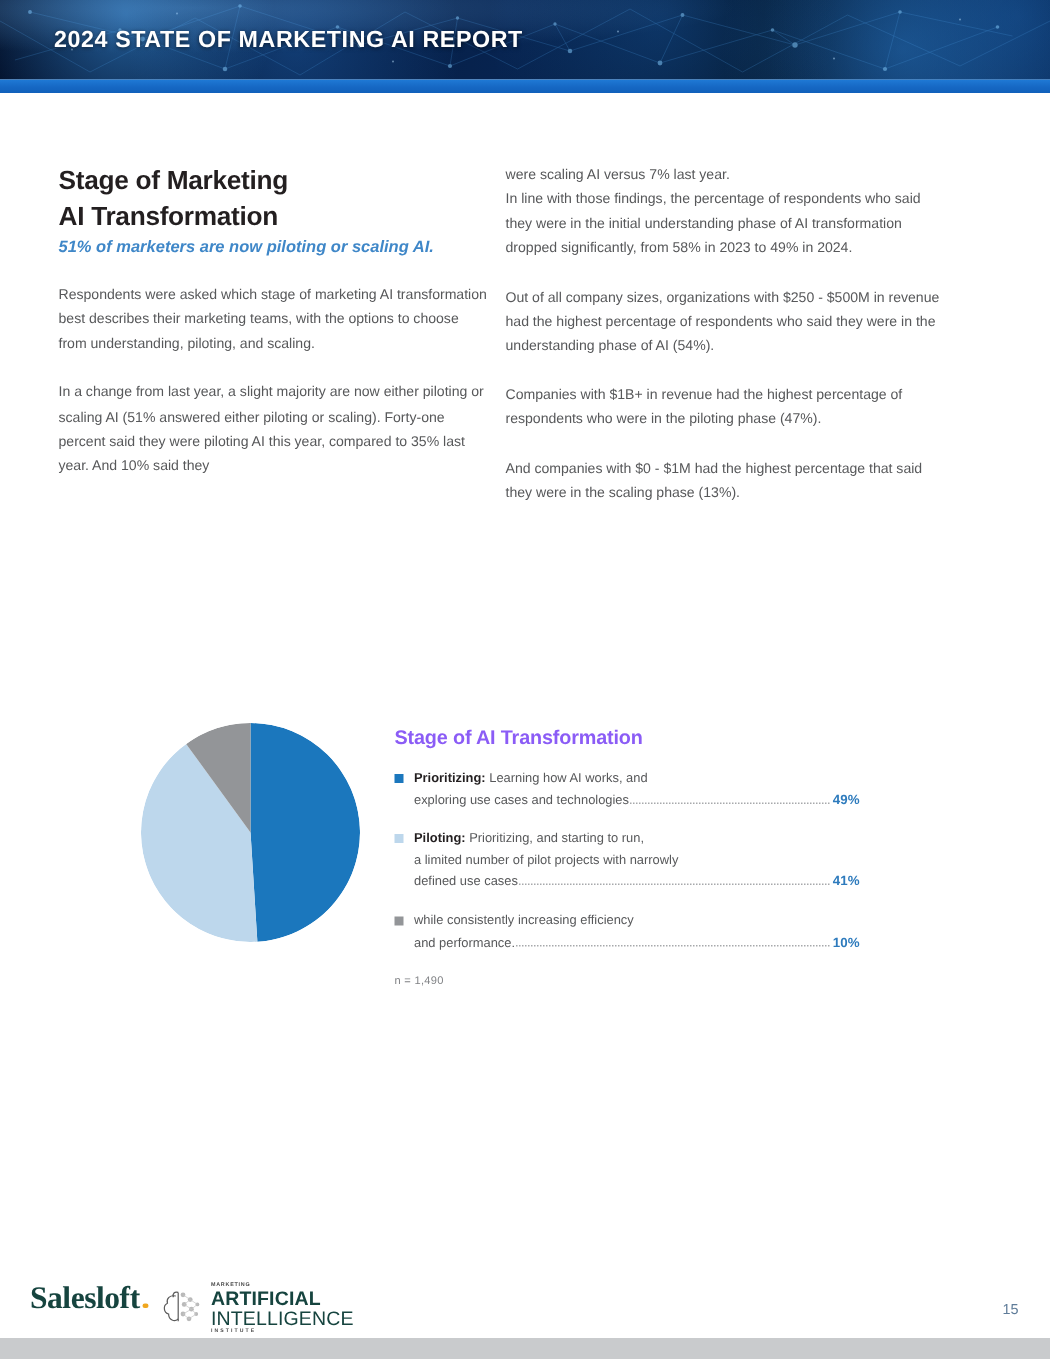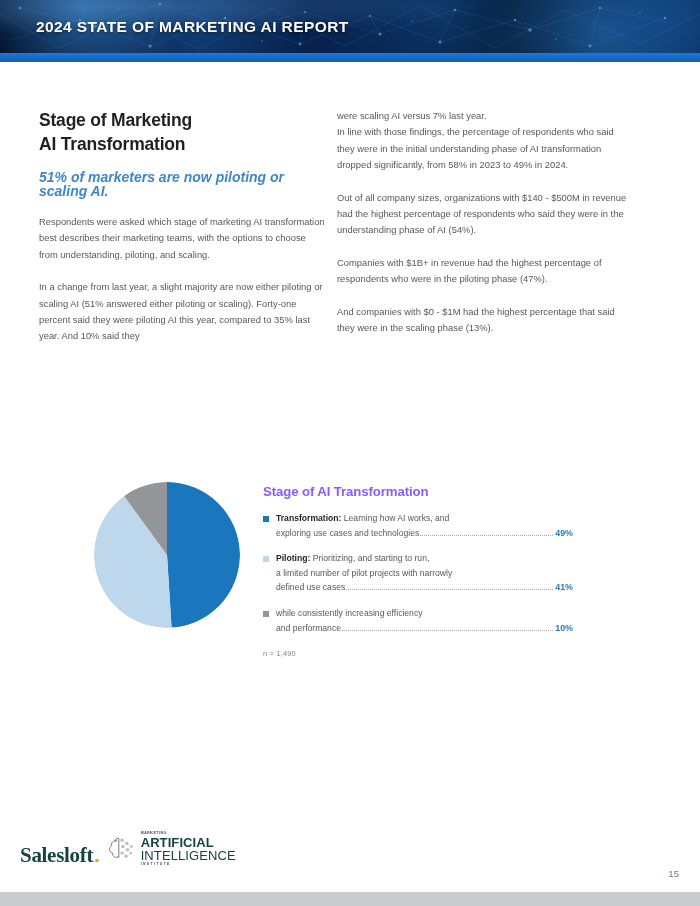--- a/index.html
+++ b/index.html
@@ -69,22 +69,22 @@
 
   h1.title {
     margin: 0 0 0 0;
     font-size: 17.5px;
     line-height: 24px;
     font-weight: bold;
     color: #231f20;
     letter-spacing: -0.2px;
   }
   .subtitle {
-    margin-top: 14px;
-    font-size: 14px;
+    margin-top: 2px;
+    font-size: 11px;
     font-weight: bold;
     font-style: italic;
     color: #3f87c8;
     line-height: 14px;
   }
   .question {
     margin-top: 19px;
     font-size: 9.5px;
     font-weight: bold;
     color: #231f20;
@@ -162,23 +162,23 @@
     margin-top: 14px;
     font-size: 7.4px;
     color: #808285;
     letter-spacing: 0.2px;
   }
 
   
   .footer-logo {
     position: absolute;
     left: 20px;
-    bottom: 40px;
+    bottom: 17px;
     display: flex;
-    align-items: flex-end;
+    align-items: flex-start;
   }
   .salesloft-word {
     font-family: "Liberation Serif", serif;
     font-weight: bold;
     font-size: 21px;
     color: #16443f;
     letter-spacing: -0.3px;
     line-height: 1;
   }
   .salesloft-dot {
@@ -270,21 +270,21 @@
       <span>AI Transformation</span>
     </h1>
     <div class="subtitle">51% of marketers are now piloting or scaling AI.</div>
     <p class="para">Respondents were asked which stage of marketing AI transformation best describes their marketing teams, with the options to choose from understanding, piloting, and scaling.</p>
     <p class="para">In a change from last year, a slight majority are now either piloting or scaling AI (51% answered either piloting or scaling). Forty-one percent said they were piloting AI this year, compared to 35% last year. And 10% said they</p>
   </div>
 
   <div class="col col-right">
     <p class="para" style="white-space:pre-line">were scaling AI versus 7% last year.
 In line with those findings, the percentage of respondents who said they were in the initial understanding phase of AI transformation dropped significantly, from 58% in 2023 to 49% in 2024.</p>
-    <p class="para">Out of all company sizes, organizations with $140 - $500M in revenue had the highest percentage of respondents who said they were in the understanding phase of AI (54%).</p>
+    <p class="para">Out of all company sizes, organizations with $250 - $500M in revenue had the highest percentage of respondents who said they were in the understanding phase of AI (54%).</p>
     <p class="para">Companies with $1B+ in revenue had the highest percentage of respondents who were in the piloting phase (47%).</p>
     <p class="para">And companies with $0 - $1M had the highest percentage that said they were in the scaling phase (13%).</p>
   </div>
 
   <div class="chart-area">
     <svg class="pie" viewBox="0 0 100 100">
       <g id="pie-slices">
           <path d="M50 50 L50 0 A50 50 0 0 1 53.13952597646568 99.90133642141357 Z" fill="#1b77bd"></path>
           <path d="M50 50 L53.13952597646568 99.90133642141357 A50 50 0 0 1 20.61073738537634 9.549150281252636 Z" fill="#bdd7ec"></path>
           <path d="M50 50 L20.61073738537634 9.549150281252636 A50 50 0 0 1 49.99999999999999 0 Z" fill="#939598"></path>
@@ -292,21 +292,21 @@
     </svg>
   </div>
 
   <div class="legend">
     <div class="legend-title">Stage of AI Transformation</div>
 
     <div class="legend-item">
       <span class="swatch" style="background: rgb(27, 119, 189);"></span>
       <div class="legend-text">
         <div>
-          <b>Transformation:</b>
+          <b>Prioritizing:</b>
           <span>Learning how AI works, and</span>
         </div>
         <div class="leader-row">
           <span class="leader-label">exploring use cases and technologies</span>
           <span class="leader-fill"></span>
           <span class="leader-value">49%</span>
         </div>
       </div>
     </div>
 

